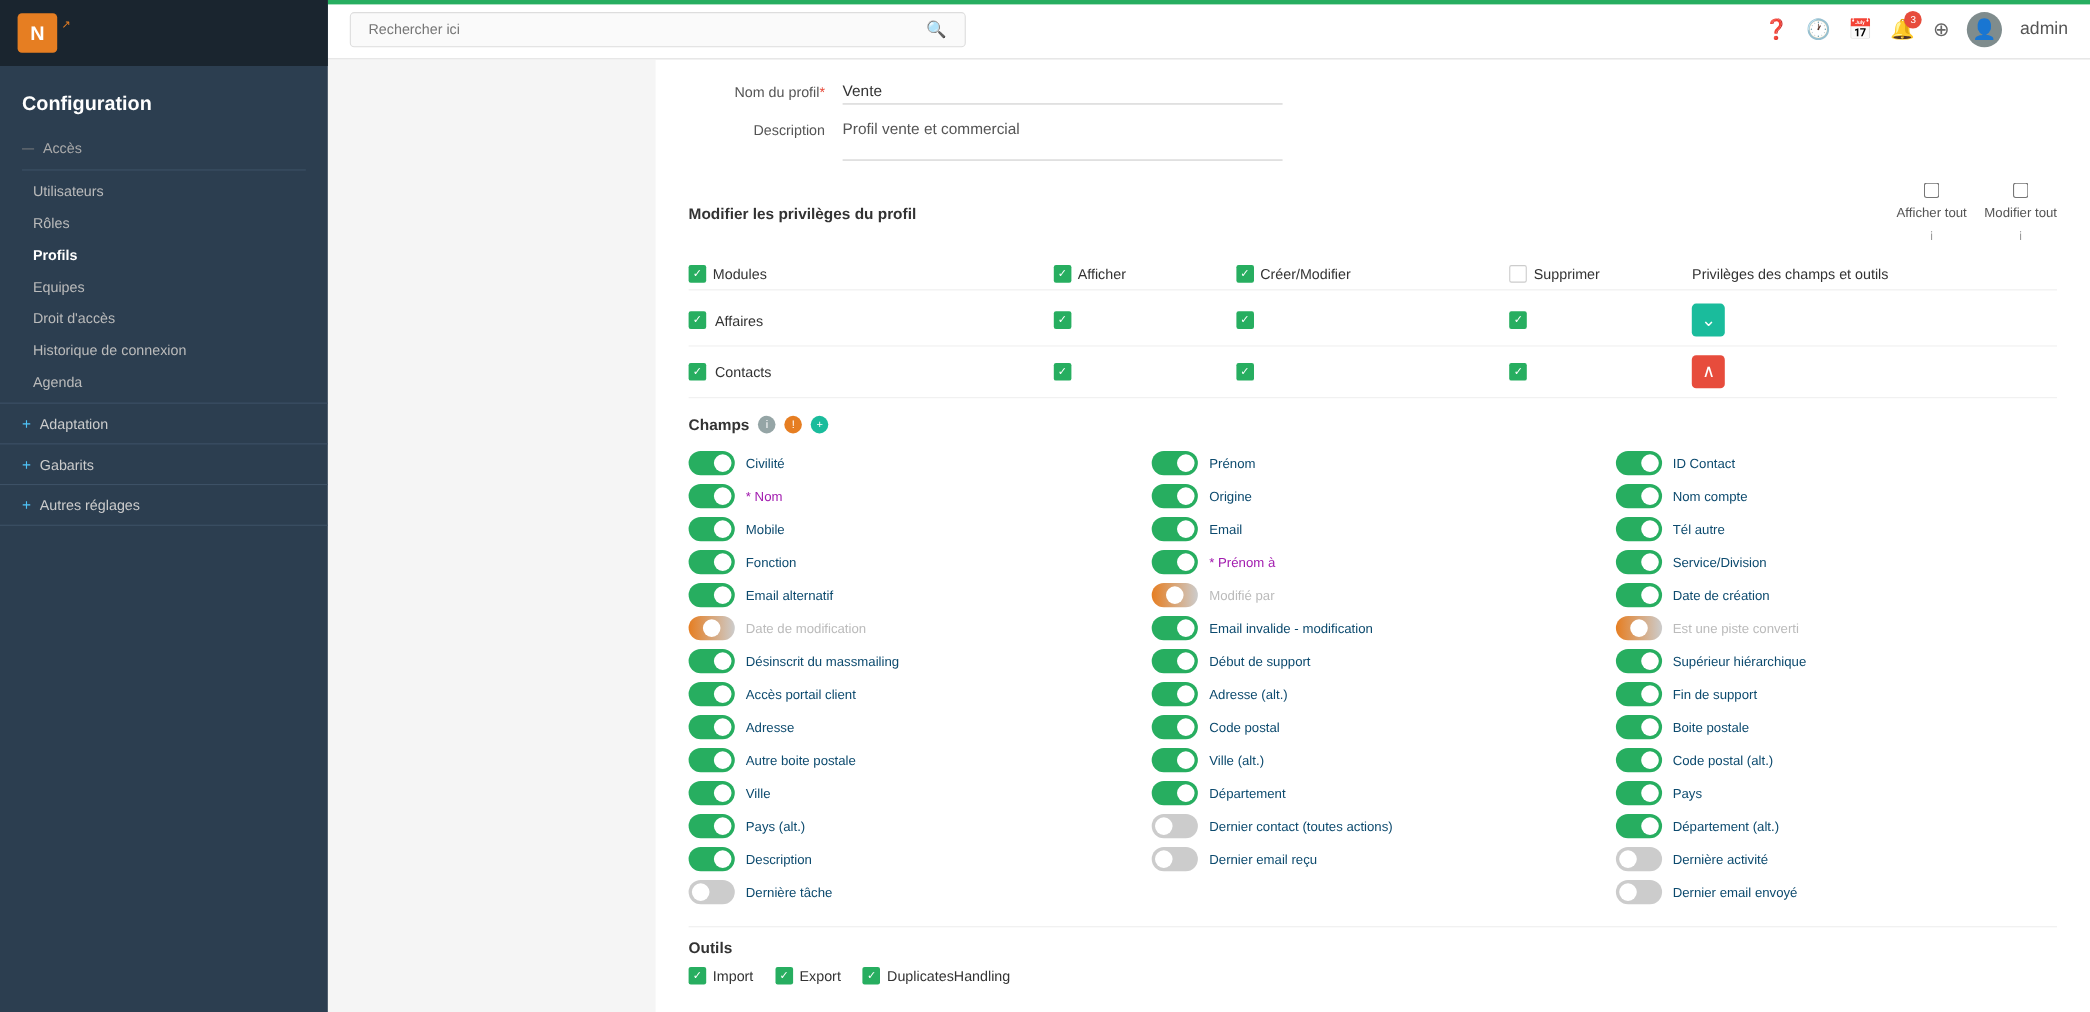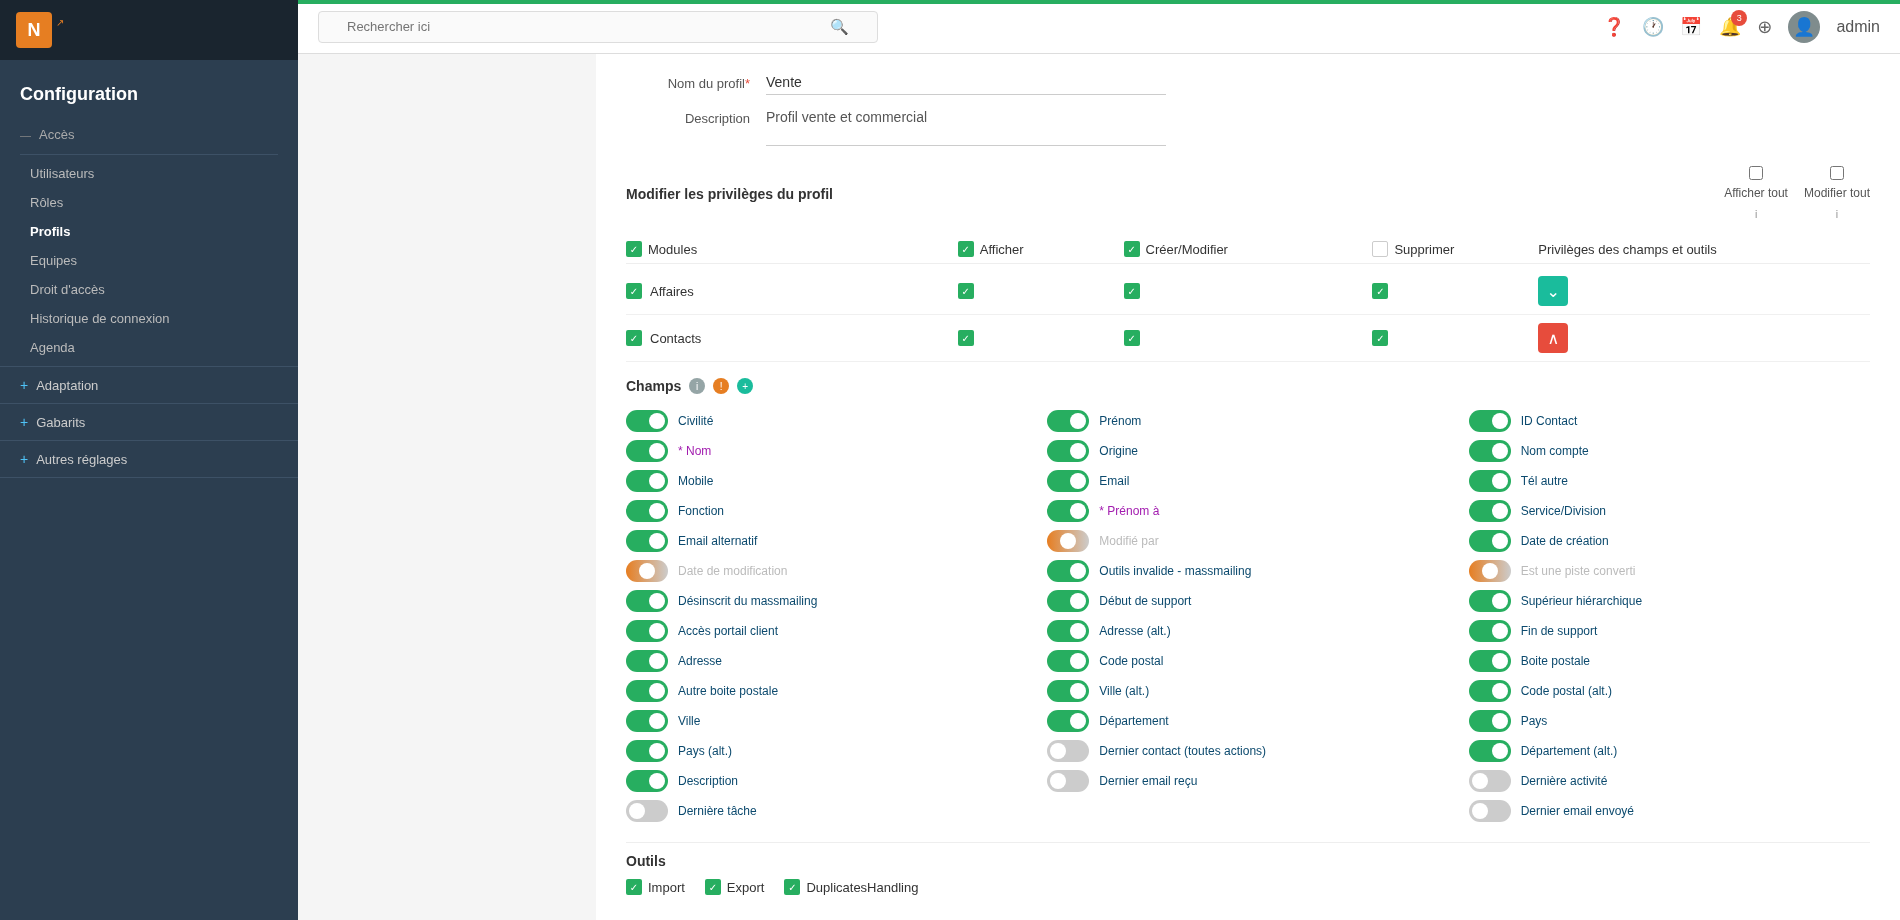--- a/index.html
+++ b/index.html
@@ -16,21 +16,21 @@
     .sidebar-section-header .section-icon { font-size: 11px; color: #888; }
     .sidebar-divider { height: 1px; background: #3d5166; margin: 4px 20px; }
     .sidebar-item { padding: 7px 20px 7px 30px; color: #bbb; cursor: pointer; font-size: 13px; }
     .sidebar-item.active { color: white; font-weight: 600; }
     .sidebar-group-header { display: flex; align-items: center; gap: 8px; padding: 8px 20px; color: #ccc; cursor: pointer; font-size: 13px; }
     .sidebar-group-header .plus-icon { color: #4fc3f7; font-size: 14px; }
     .sidebar-group-divider { height: 1px; background: #3d5166; margin: 2px 0; }
 
     
     .topbar { height: 54px; background: white; border-bottom: 1px solid #ddd; display: flex; align-items: center; padding: 0 20px; gap: 12px; position: fixed; top: 0; left: 298px; right: 0; z-index: 100; }
-    .search-box { flex: 1; max-width: 560px; display: flex; align-items: center; border: 1px solid #ddd; border-radius: 4px; padding: 6px 28px; gap: 8px; background: #fafafa; }
+    .search-box { flex: 1; max-width: 560px; display: flex; align-items: center; border: 1px solid #ddd; border-radius: 4px; padding: 6px 16px; gap: 8px; background: #fafafa; }
     .search-box input { border: none; background: none; outline: none; font-size: 13px; color: #888; width: 100%; }
     .search-icon { color: #999; font-size: 15px; }
     .topbar-actions { margin-left: auto; display: flex; align-items: center; gap: 16px; }
     .topbar-icon { font-size: 18px; color: #666; cursor: pointer; position: relative; }
     .notif-badge { position: absolute; top: -6px; right: -6px; background: #e74c3c; color: white; font-size: 9px; border-radius: 50%; width: 16px; height: 16px; display: flex; align-items: center; justify-content: center; }
     .user-avatar { width: 32px; height: 32px; border-radius: 50%; background: #7f8c8d; display: flex; align-items: center; justify-content: center; color: white; font-size: 12px; overflow: hidden; cursor: pointer; }
     .user-info { font-size: 16px; color: #555; cursor: pointer; }
     .progress-bar-top { height: 4px; background: #27ae60; position: fixed; top: 0; left: 298px; right: 0; z-index: 200; }
 
     
@@ -381,21 +381,21 @@
             <div class="field-row">
               <div class="toggle-switch partial">
                 <div class="toggle-knob"></div>
               </div>
               <span class="field-label disabled">Modifié par</span>
             </div>
             <div class="field-row">
               <div class="toggle-switch on">
                 <div class="toggle-knob"></div>
               </div>
-              <span class="field-label">Outils invalide - massmailing</span>
+              <span class="field-label">Email invalide - modification</span>
             </div>
             <div class="field-row">
               <div class="toggle-switch on">
                 <div class="toggle-knob"></div>
               </div>
               <span class="field-label">Début de support</span>
             </div>
             <div class="field-row">
               <div class="toggle-switch on">
                 <div class="toggle-knob"></div>

